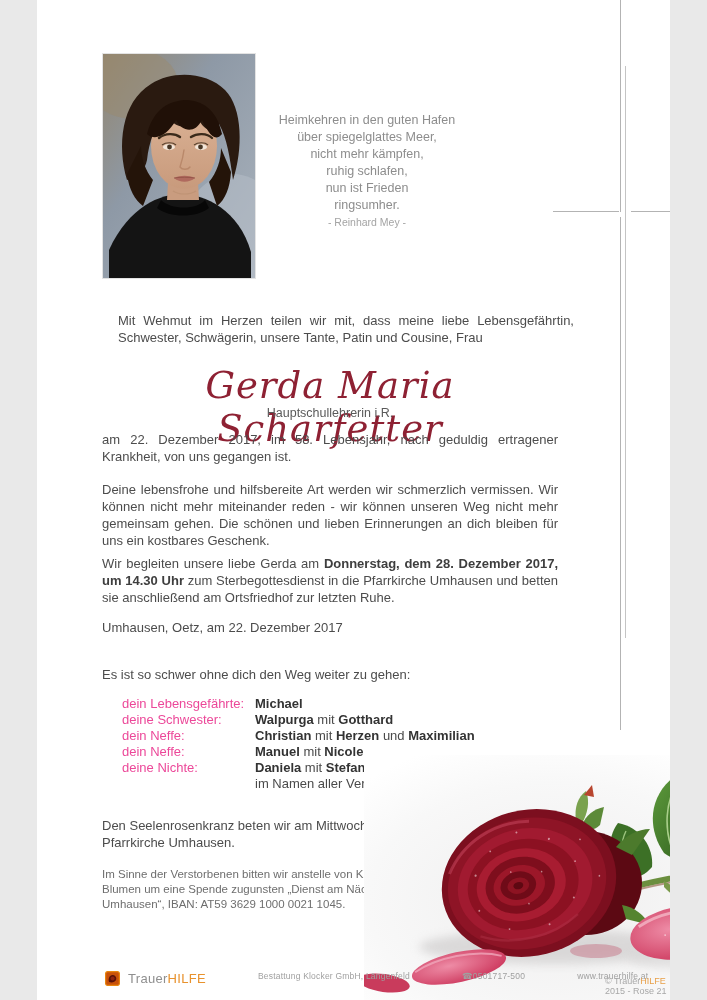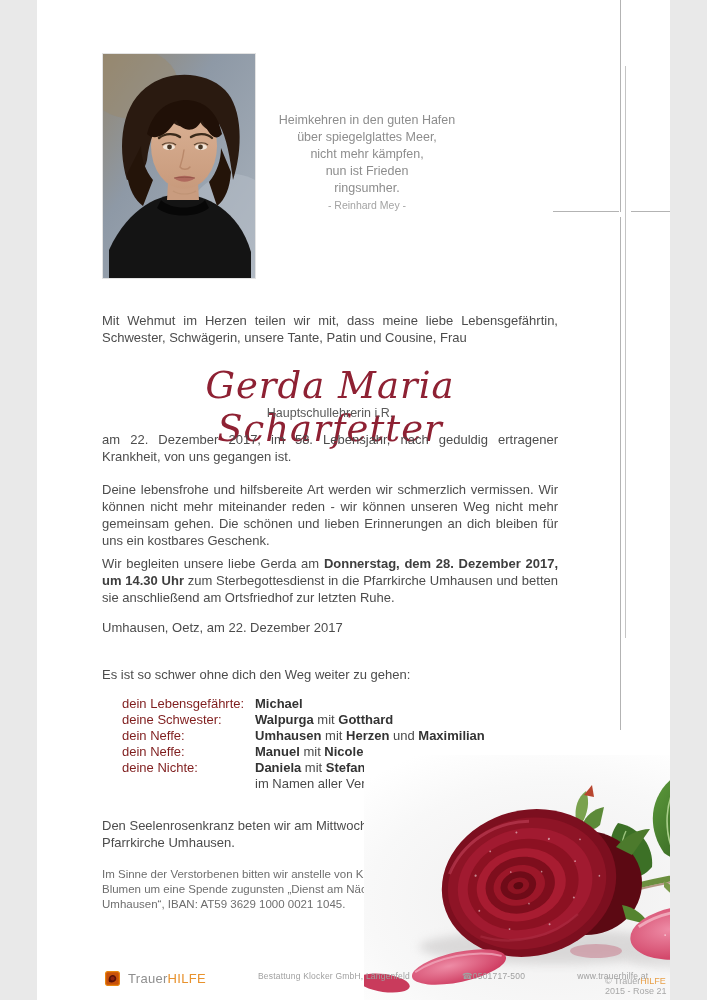--- a/index.html
+++ b/index.html
@@ -10,35 +10,35 @@
   #photo{left:66px;top:54px;width:152px;height:224px;box-shadow:0 0 0 1px #e3e3e3;}
   
   #poem{left:210px;top:112px;width:240px;text-align:center;
         font-size:12.5px;line-height:17px;color:#8d8d8d;}
   #poem .attr{font-size:10.5px;color:#a4a4a4;margin-top:0;}
   
   .xline{position:absolute;background:#b3b3b3;}
   
   .para{left:65px;width:456px;font-size:13px;line-height:17px;color:#4c4c4c;}
   .just{text-align:justify;}
-  #intro{top:312px;}
+  #intro{top:312px;margin-left:16px;}
   #name{left:65px;top:364px;width:456px;text-align:center;
         font-family:"DejaVu Serif",serif;font-style:italic;font-size:37px;
         letter-spacing:1px;}
   #subtitle{left:65px;top:406px;width:456px;text-align:center;font-size:12.5px;color:#5a5a5a;}
   #death{top:431px;}
   #memory{top:481px;}
   #funeral{top:555px;}
   #placedate{top:619px;}
   #mourning{top:666px;}
   .bold{font-weight:bold;color:#3e3e3e;}
   
   #family{left:85px;top:696px;width:420px;font-size:13px;line-height:16px;}
   .family-row{display:flex;}
-  .family-label{width:133px;flex:0 0 133px;color:#7f1d1d;}
+  .family-label{width:133px;flex:0 0 133px;color:#ec4899;}
   .family-value{color:#4a4a4a;}
   .family-value .bold{color:#333;}
   #rosary{top:817px;width:390px;}
   #donation{top:867px;width:348px;font-size:11.5px;line-height:15px;color:#6e6e6e;}
   
   #rose-pic{left:327px;top:755px;width:380px;height:245px;}
   
   #footer{left:68px;top:971px;height:20px;display:flex;align-items:flex-start;gap:8px;}
   #logo{width:15px;height:15px;border-radius:2px;flex:0 0 15px;}
   .brand{font-size:13px;letter-spacing:.3px;}
@@ -101,20 +101,21 @@
 
       <path d="M 58,146 C 68,156 94,156 102,146 L 106,154 C 94,164 66,164 54,154 Z" fill="#000000" opacity="0.65"></path>
     </svg>
   </div>
 
   <div class="abs" id="poem">
     <div>
         <div>Heimkehren in den guten Hafen</div>
         <div>über spiegelglattes Meer,</div>
         <div>nicht mehr kämpfen,</div>
+        <div>ruhig schlafen,</div>
         <div>nun ist Frieden</div>
         <div>ringsumher.</div>
       </div>
     <div class="attr">- Reinhard Mey -</div>
   </div>
 
   <div>
     <div class="xline" style="left:583px;top:0;width:1px;height:212px;"></div>
     <div class="xline" style="left:583px;top:217px;width:1px;height:513px;"></div>
     <div class="xline" style="left:588px;top:66px;width:1px;height:572px;background:#c4c4c4;"></div>
@@ -141,21 +142,21 @@
       <div class="family-row">
         <span class="family-label">dein Lebensgefährte:</span>
         <span class="family-value"><span class="bold">Michael</span></span>
       </div>
       <div class="family-row">
         <span class="family-label">deine Schwester:</span>
         <span class="family-value"><span class="bold">Walpurga</span><span> mit </span><span class="bold">Gotthard</span></span>
       </div>
       <div class="family-row">
         <span class="family-label">dein Neffe:</span>
-        <span class="family-value"><span class="bold">Umhausen</span><span> mit </span><span class="bold">Herzen</span><span> und </span><span class="bold">Maximilian</span></span>
+        <span class="family-value"><span class="bold">Christian</span><span> mit </span><span class="bold">Herzen</span><span> und </span><span class="bold">Maximilian</span></span>
       </div>
       <div class="family-row">
         <span class="family-label">dein Neffe:</span>
         <span class="family-value"><span class="bold">Manuel</span><span> mit </span><span class="bold">Nicole</span></span>
       </div>
       <div class="family-row">
         <span class="family-label">deine Nichte:</span>
         <span class="family-value"><span class="bold">Daniela</span><span> mit </span><span class="bold">Stefan</span><span> und </span><span class="bold">Jonathan</span></span>
       </div>
       <div class="family-row">

